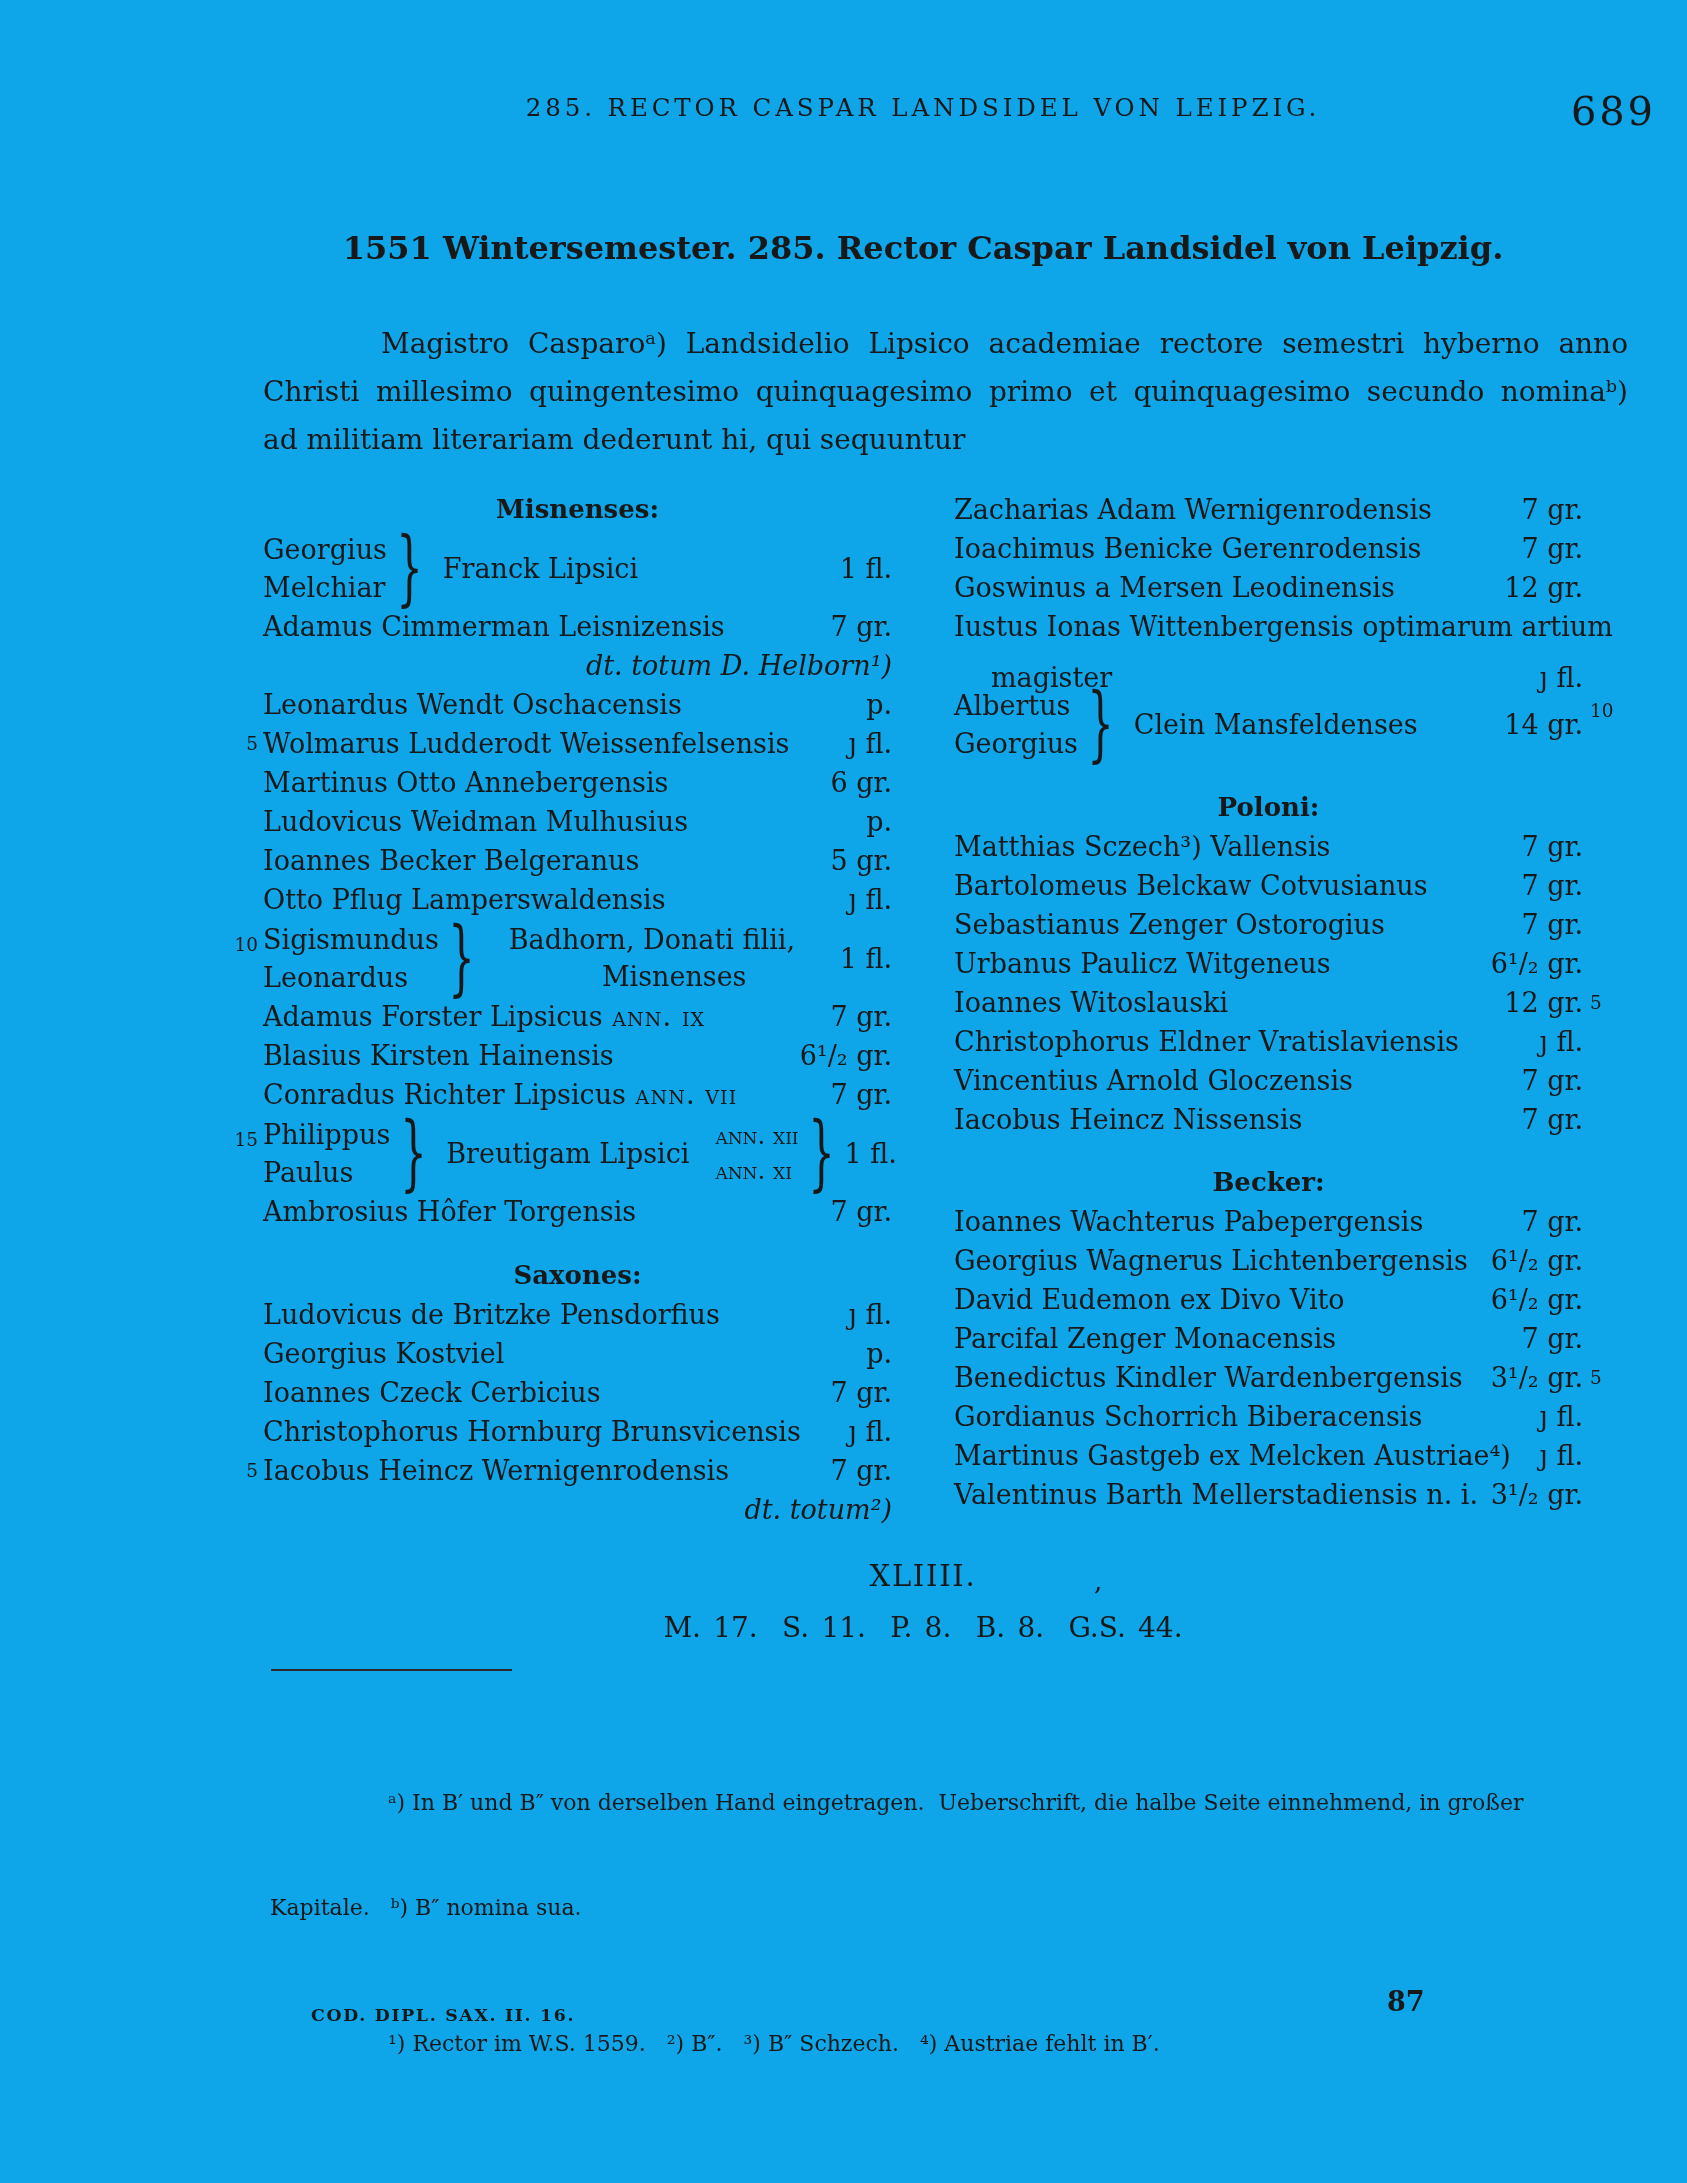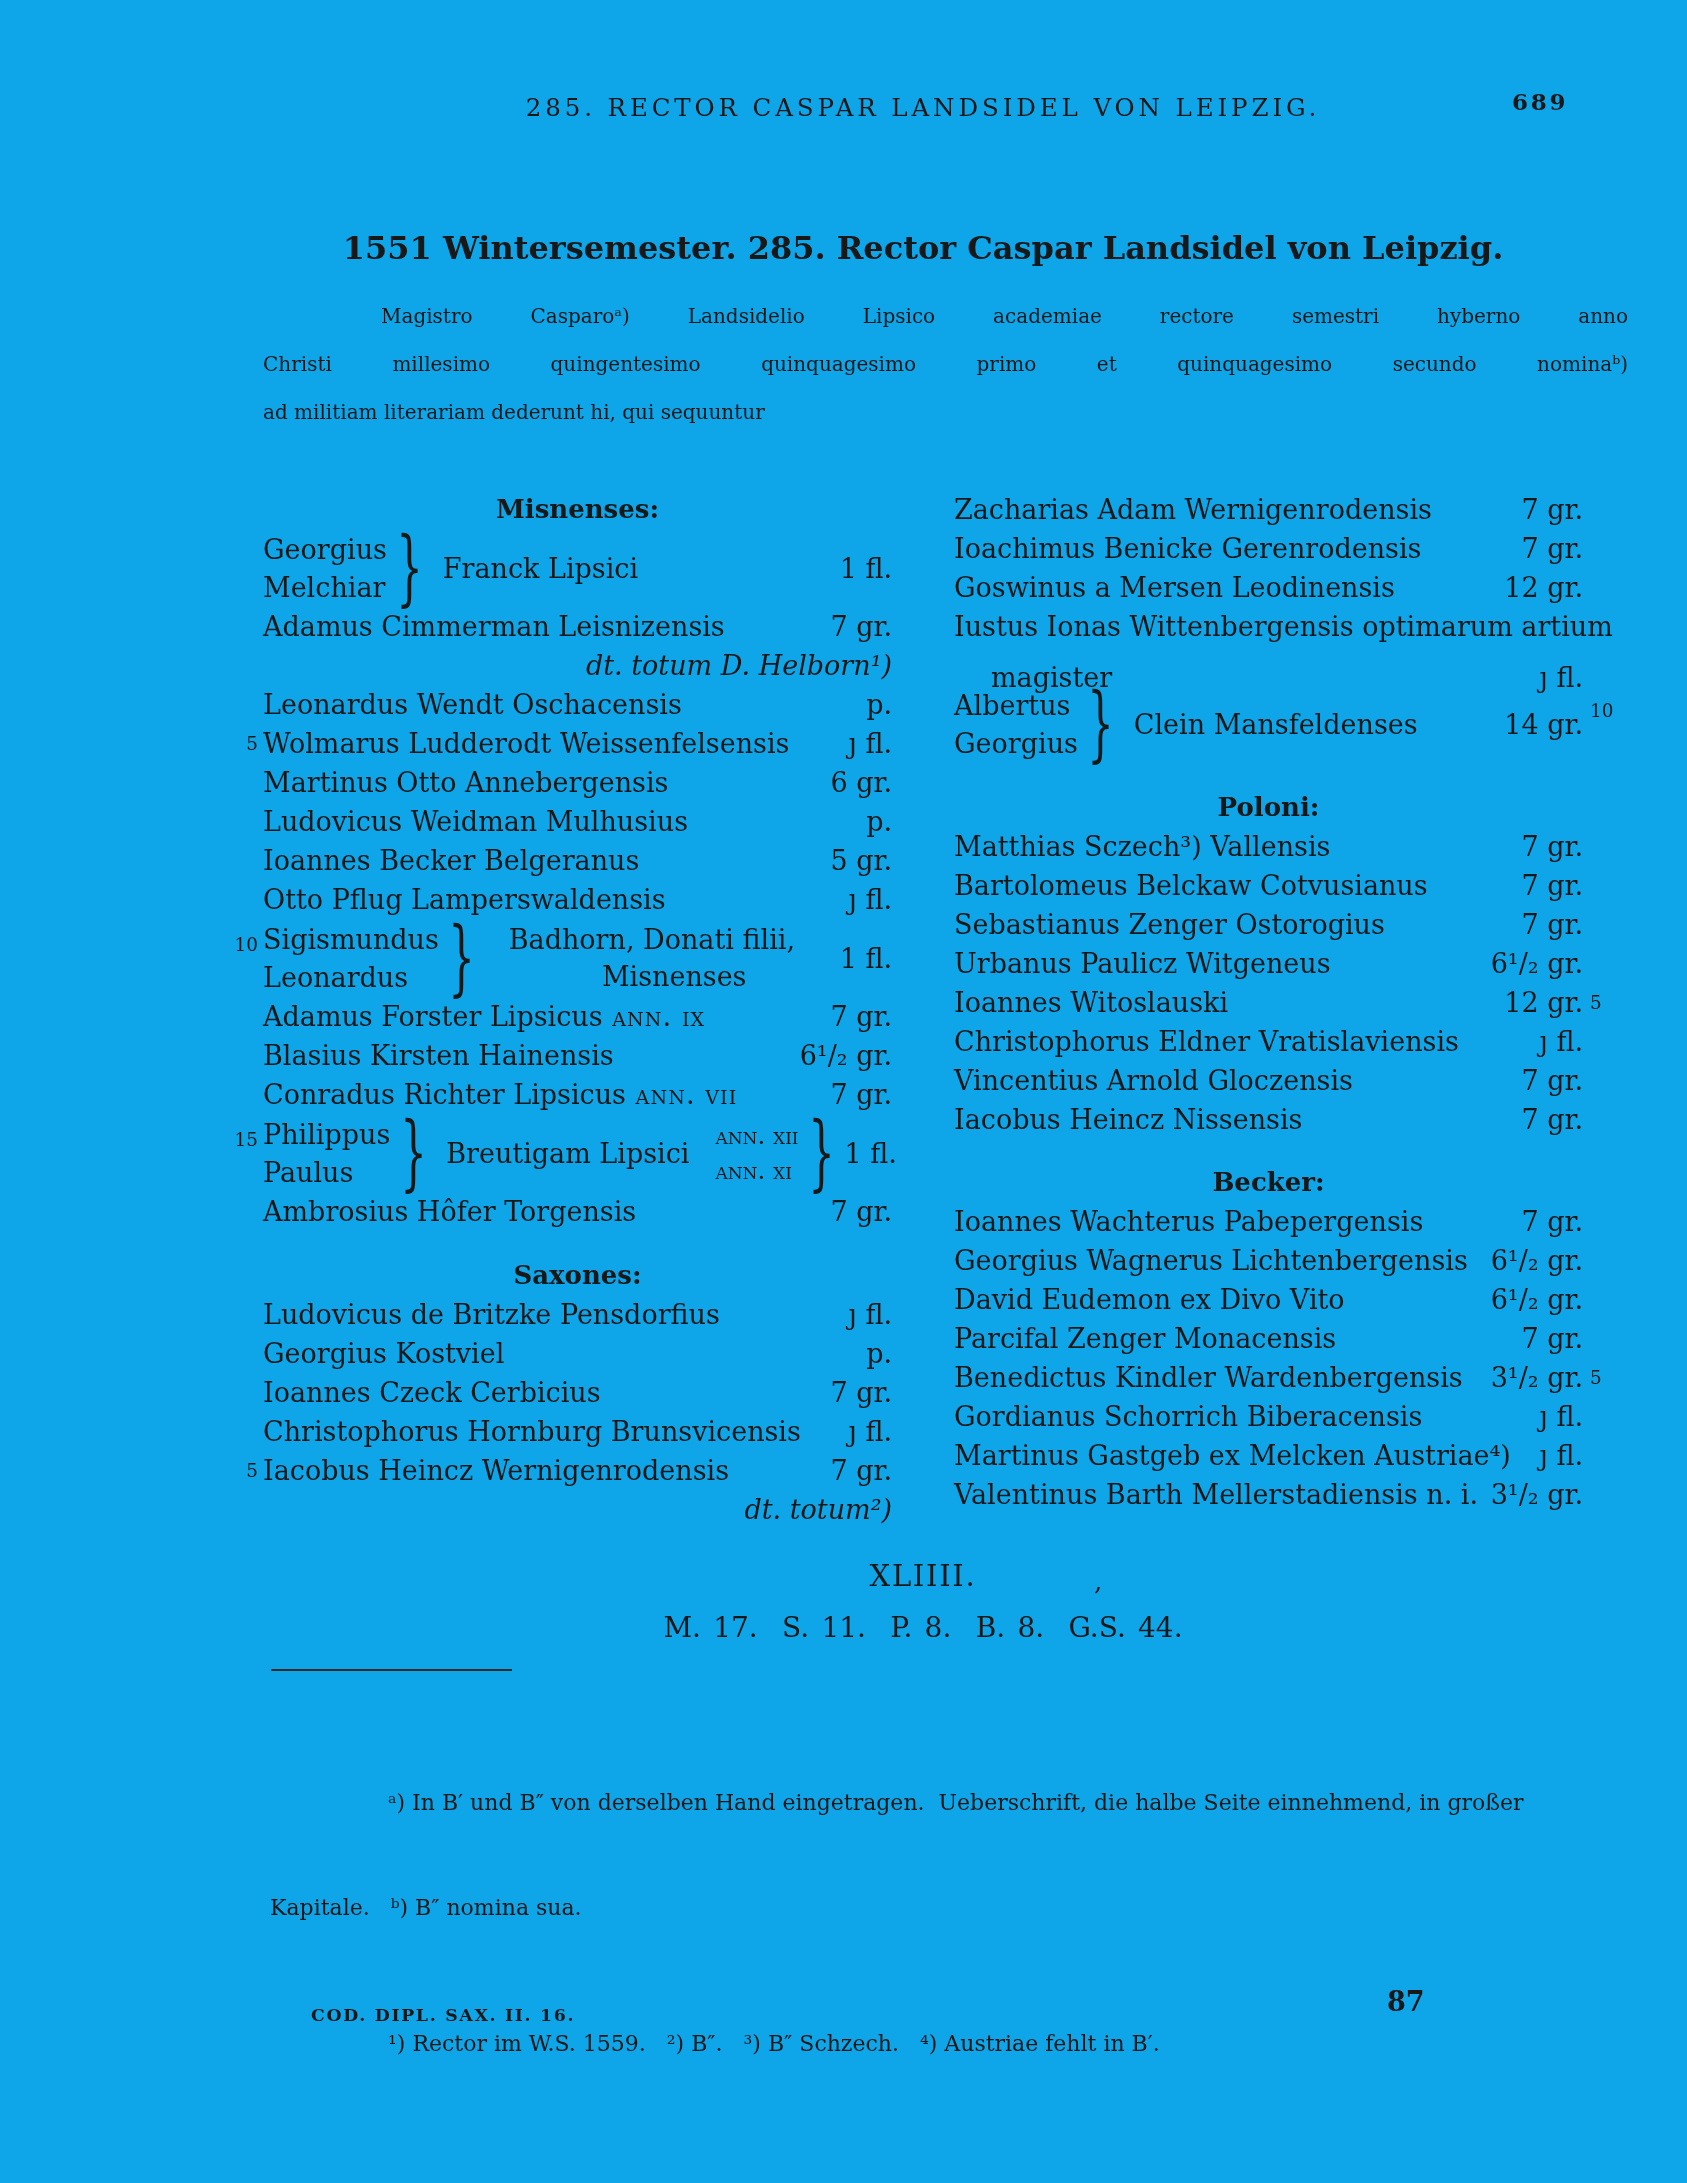--- a/index.html
+++ b/index.html
@@ -1,22 +1,22 @@
 <!DOCTYPE html>
 <html style="font-size:9px"><head>
 <meta charset="utf-8">
 <style>
   html,body{margin:0;padding:0;background:#dcdcdc;}
   .page{position:relative;width:1687px;height:2183px;background:#0ea5e9;
         font-family:"DejaVu Serif","DejaVu Sans",serif;color:#181818;overflow:hidden;}
   .center-band{position:absolute;left:263px;width:1320px;text-align:center;}
   .running-header{top:93px;font-size:24.5px;letter-spacing:3.9px;white-space:nowrap;}
-  .page-number{position:absolute;top:88px;left:1512px;font-size:23px;font-weight:bold;letter-spacing:2.8px;}
+  .page-number{position:absolute;top:88px;left:1571px;font-size:40px;font-weight:normal;letter-spacing:2.8px;}
   .title{top:229px;font-size:32px;font-weight:bold;margin:0;white-space:nowrap;}
-  .intro{position:absolute;top:292px;left:263px;width:1365px;font-size:20px;line-height:48px;}
+  .intro{position:absolute;top:320px;left:263px;width:1365px;font-size:28px;line-height:48px;}
   .intro-line.first{text-indent:118px;}
   .intro-line.j{text-align:justify;text-align-last:justify;}
   .columns{position:absolute;top:490px;left:263px;display:flex;gap:62px;}
   .col{width:629px;}
   .section-heading{font-size:26px;font-weight:bold;line-height:39px;text-align:center;}
   .section-heading.gap{margin-top:24.5px;}
   .row{position:relative;display:flex;align-items:baseline;line-height:39px;font-size:27px;}
   .fill{flex:1;}
   .value{white-space:nowrap;}
   .sc{font-variant:small-caps;letter-spacing:1.1px;}

